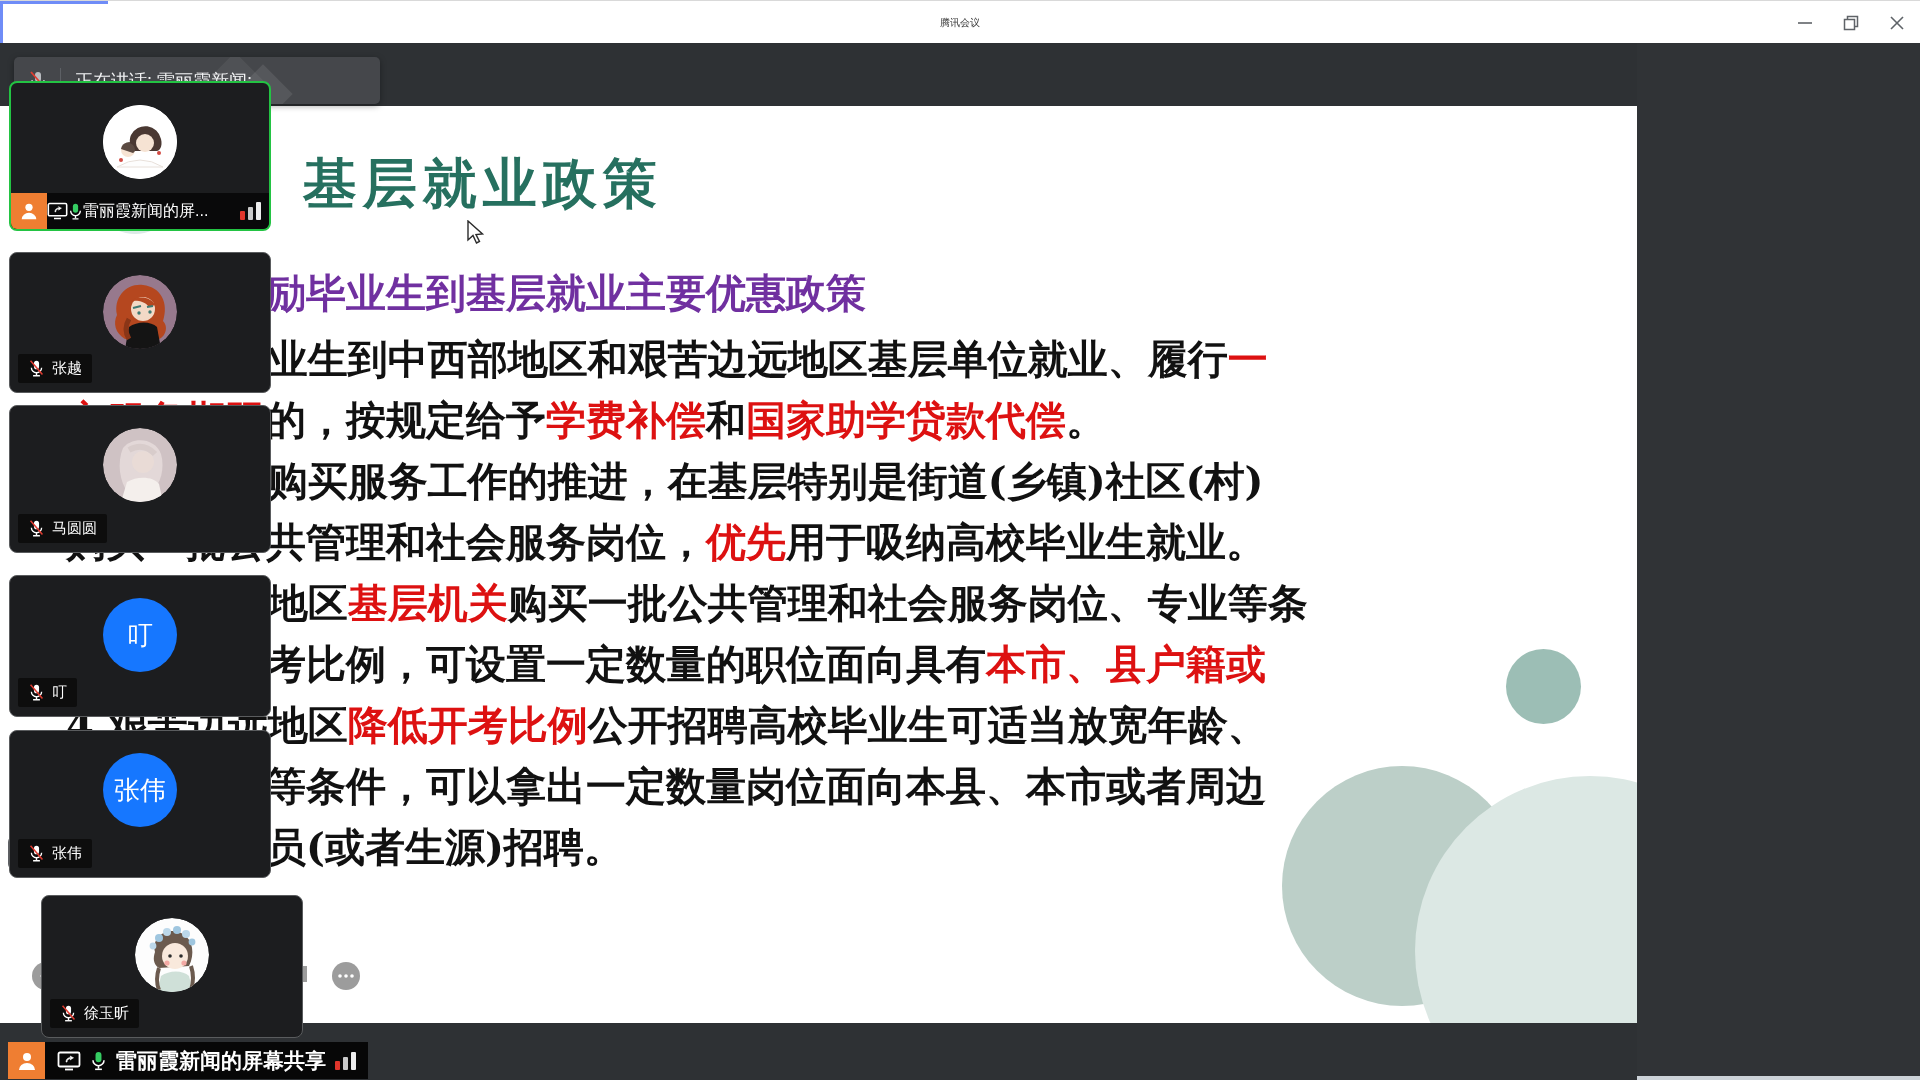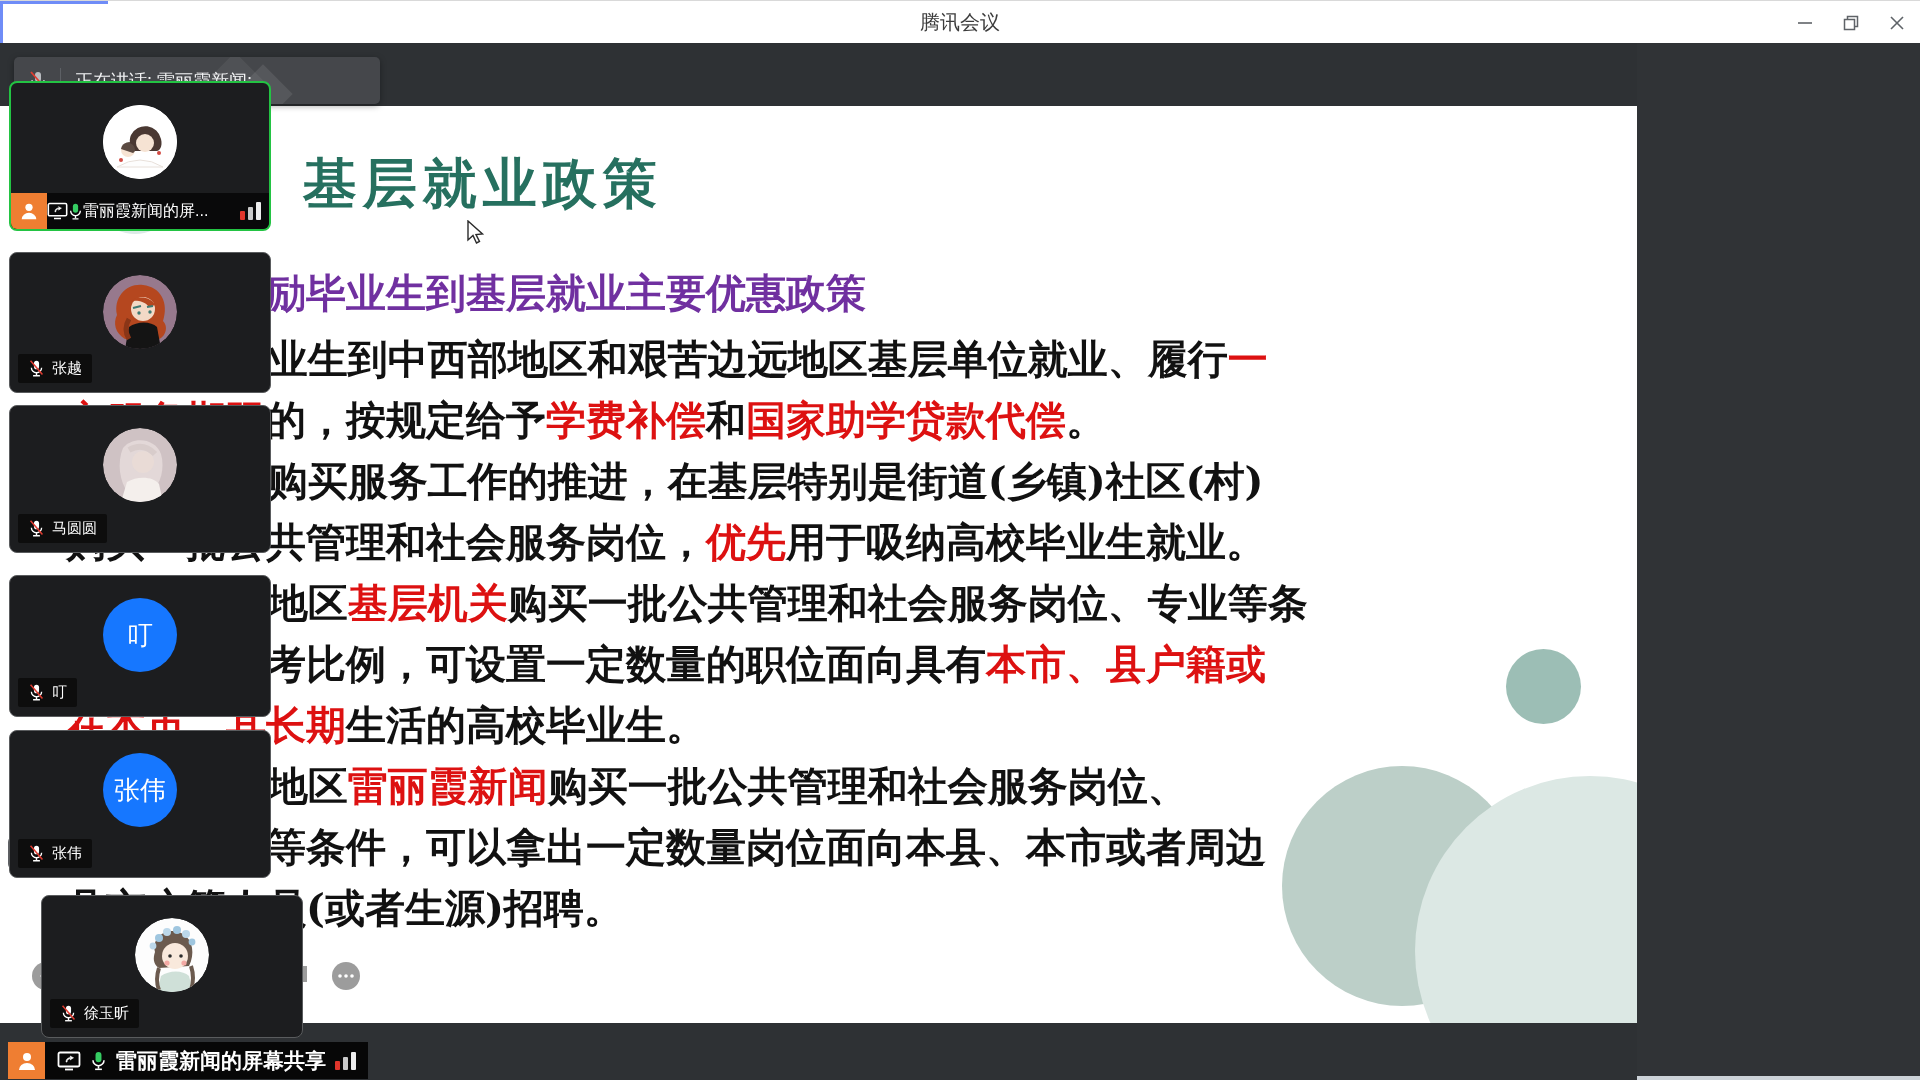--- a/index.html
+++ b/index.html
@@ -4,21 +4,21 @@
 <style>
   html,body{margin:0;padding:0;background:#555;}
   #stage{position:relative;width:1920px;height:1080px;overflow:hidden;background:#2e3134;
          font-family:"Liberation Sans",sans-serif;}
   
   .titlebar{position:absolute;left:0;top:0;width:1920px;height:43px;background:#ffffff;
             border-top:1px solid #d9d9d9;box-sizing:border-box;}
   .titlebar-accent-top{position:absolute;left:0;top:0;width:108px;height:3px;background:#6f8cf7;}
   .titlebar-accent-left{position:absolute;left:0;top:0;width:3px;height:44px;background:#6f8cf7;}
   .win-title{position:absolute;left:0;right:0;top:0;height:43px;line-height:43px;text-align:center;
-             font-size:20px;color:#3c3c3c;}
+             font-size:10px;color:#3c3c3c;}
   .win-controls{position:absolute;right:0;top:0;height:43px;display:flex;align-items:center;}
   .win-btn{width:46px;height:43px;display:flex;align-items:center;justify-content:center;color:#5f6368;}
   
   .chrome{position:absolute;left:0;top:43px;width:1920px;height:1037px;background:#2e3134;}
   
   .slide{position:absolute;left:0;top:106px;width:1637px;height:917px;background:#ffffff;overflow:hidden;}
   .deco{position:absolute;border-radius:50%;}
   .deco.pale-title{left:88px;top:32px;width:94px;height:96px;background:#dceae7;}
   .deco.teal-title{left:50px;top:22px;width:64px;height:64px;background:#8cc4bb;}
   .deco.sage-big{left:1282px;top:660px;width:240px;height:240px;background:#bccfc8;}
@@ -119,22 +119,21 @@
 
     <div class="slide-heading">一、 基层就业政策</div>
     <div class="slide-subheading">（一） 鼓励毕业生到基层就业主要优惠政策</div>
     <div class="slide-body">
         <div class="bodyline"><span>1.对高校毕业生到中西部地区和艰苦边远地区基层单位就业、履行</span><span class="red">一</span></div>
         <div class="bodyline"><span class="red">定服务期限</span><span>的，按规定给予</span><span class="red">学费补偿</span><span>和</span><span class="red">国家助学贷款代偿</span><span>。</span></div>
         <div class="bodyline"><span>2.结合政府购买服务工作的推进，在基层特别是街道(乡镇)社区(村)</span></div>
         <div class="bodyline"><span>购买一批公共管理和社会服务岗位，</span><span class="red">优先</span><span>用于吸纳高校毕业生就业。</span></div>
         <div class="bodyline"><span>3.艰苦边远地区</span><span class="red">基层机关</span><span>购买一批公共管理和社会服务岗位、专业等条</span></div>
         <div class="bodyline"><span>件，降低开考比例，可设置一定数量的职位面向具有</span><span class="red">本市、县户籍或</span></div>
-        <div class="bodyline"><span class="red">在本市、县长期</span><span>生活的高校毕业生。</span></div>
-        <div class="bodyline"><span>4.艰苦边远地区</span><span class="red">雷丽霞新闻</span><span>购买一批公共管理和社会服务岗位、</span></div>
+        <div class="bodyline"><span>4.艰苦边远地区</span><span class="red">降低开考比例</span><span>公开招聘高校毕业生可适当放宽年龄、</span></div>
         <div class="bodyline"><span>学历、专业等条件，可以拿出一定数量岗位面向本县、本市或者周边</span></div>
         <div class="bodyline"><span>县市户籍人员(或者生源)招聘。</span></div>
       </div>
   </div>
 
   <div class="speaking-pill">
     <svg class="mic" width="20" height="22" viewBox="0 0 20 22">
       <rect x="7" y="2" width="6" height="10" rx="3" fill="#b9bcc0"></rect>
       <path d="M4 10a6 6 0 0 0 12 0" fill="none" stroke="#b9bcc0" stroke-width="1.6"></path>
       <line x1="10" y1="16" x2="10" y2="19" stroke="#b9bcc0" stroke-width="1.6"></line>

